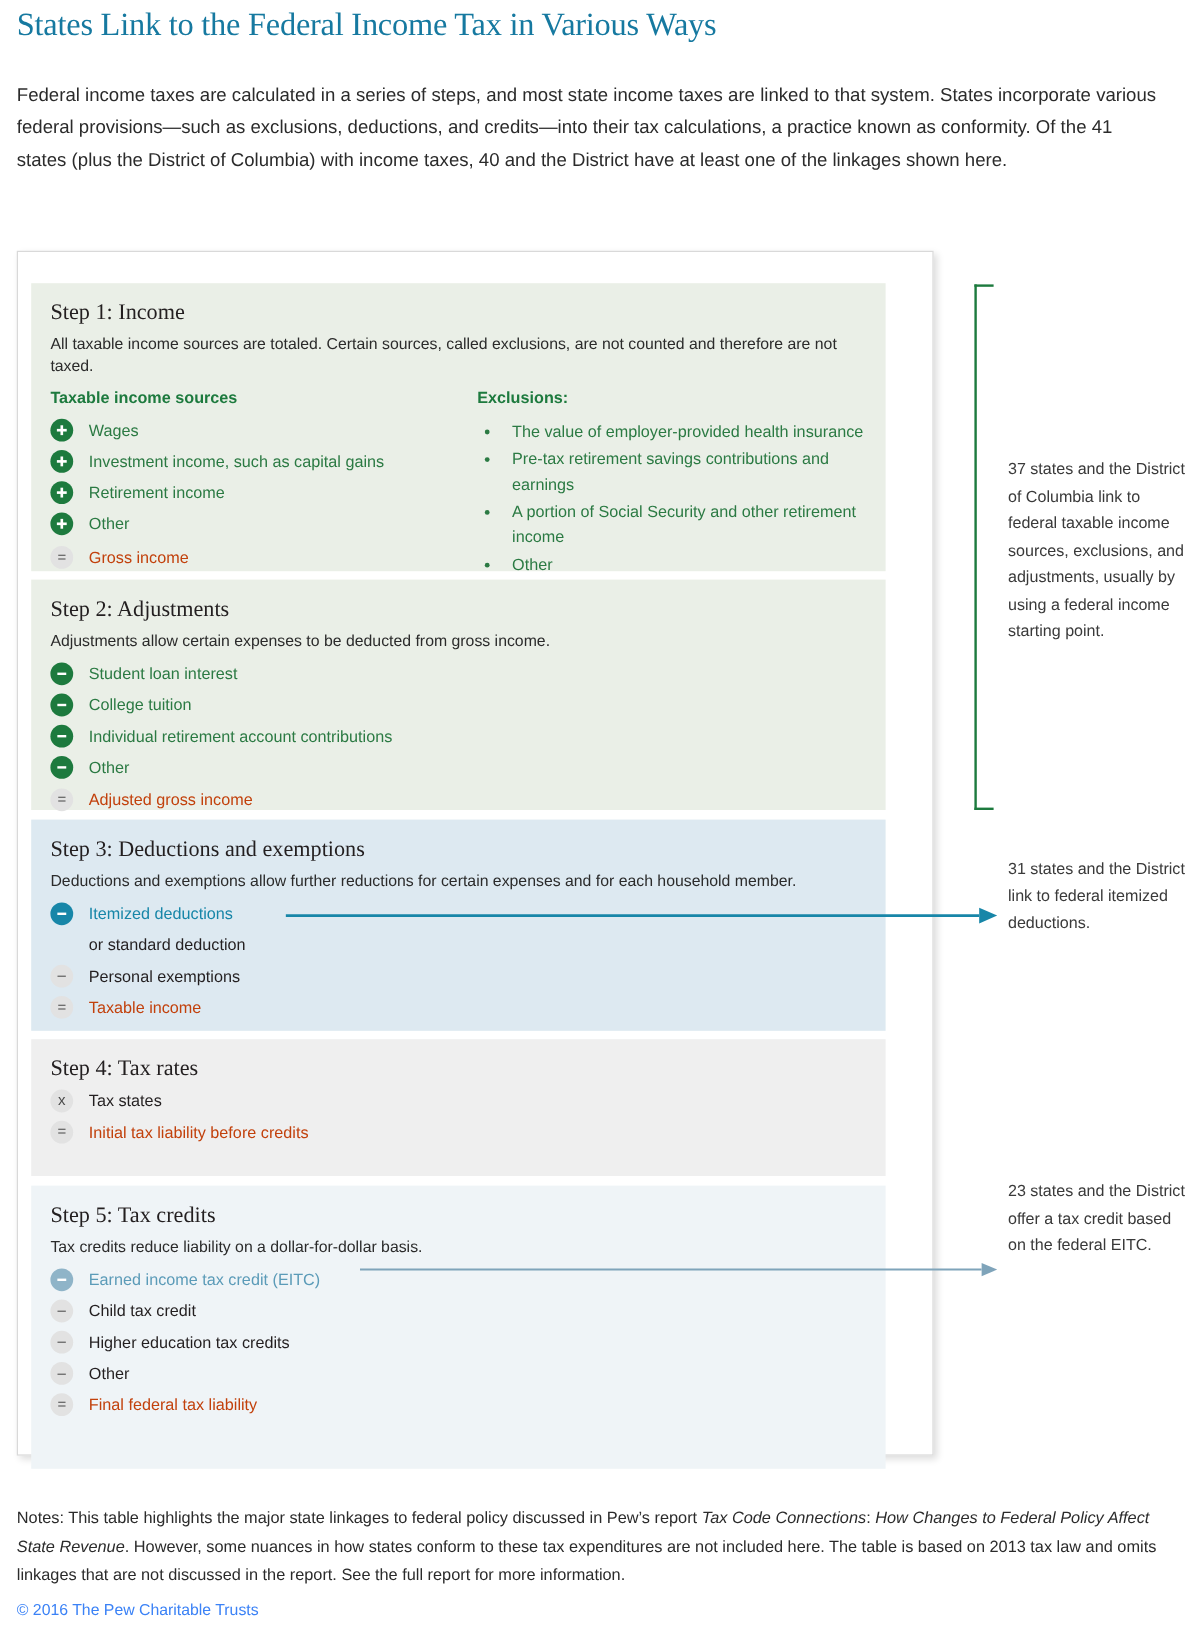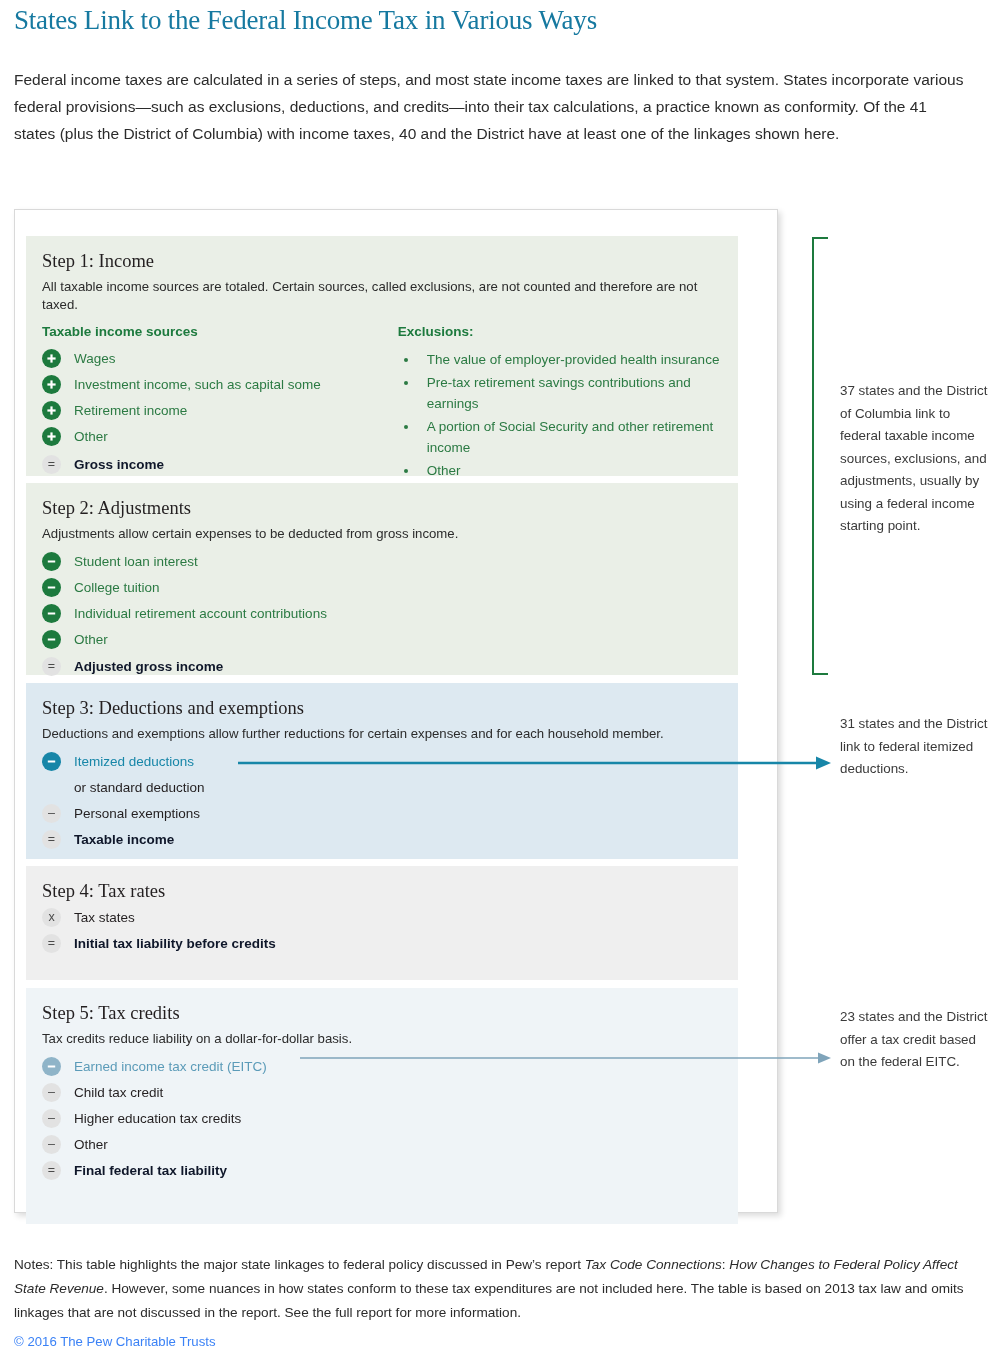--- a/index.html
+++ b/index.html
@@ -91,21 +91,21 @@
   }
   .row-label {
     font-size: 13.5px;
     line-height: 19px;
     padding-left: 13px;
   }
   .row-label.green  { color: #2b7a43; }
   .row-label.teal   { color: #1786a8; }
   .row-label.lblue  { color: #5b9bb8; }
   .row-label.dark   { color: #231f20; }
-  .row-label.bold   { color: #0f172a; font-weight: bold; }
+  .row-label.bold   { color: #c2410c; font-weight: normal; }
 
   
   .op {
     flex: 0 0 auto;
     width: 19px;
     height: 19px;
     border-radius: 50%;
     display: flex;
     align-items: center;
     justify-content: center;
@@ -231,21 +231,21 @@
           </span>
           <span class="row-label green">Wages</span>
         </div>
         <div class="row">
           <span class="op plus-green">
             <svg width="11" height="11" viewBox="0 0 11 11">
                 <rect x="4.4" y="1.4" width="2.2" height="8.2" fill="#fff"></rect>
                 <rect x="1.4" y="4.4" width="8.2" height="2.2" fill="#fff"></rect>
               </svg>
           </span>
-          <span class="row-label green">Investment income, such as capital some</span>
+          <span class="row-label green">Investment income, such as capital gains</span>
         </div>
         <div class="row">
           <span class="op plus-green">
             <svg width="11" height="11" viewBox="0 0 11 11">
                 <rect x="4.4" y="1.4" width="2.2" height="8.2" fill="#fff"></rect>
                 <rect x="1.4" y="4.4" width="8.2" height="2.2" fill="#fff"></rect>
               </svg>
           </span>
           <span class="row-label green">Retirement income</span>
         </div>
@@ -397,18 +397,18 @@
 <svg class="arrow" style="left:238px; top:754px;" width="594" height="18" viewBox="0 0 594 18">
   <line x1="0" y1="9" x2="578" y2="9" stroke="#1786a8" stroke-width="2.4"></line>
   <polygon points="578,2.5 593,9 578,15.5" fill="#1786a8"></polygon>
 </svg>
 <div class="annot" style="left:840px; top:713px; width:150px;">31 states and the District link to federal itemized deductions.</div>
 
 <svg class="arrow" style="left:300px; top:1050px;" width="532" height="16" viewBox="0 0 532 16">
   <line x1="0" y1="8" x2="518" y2="8" stroke="#7fa4ba" stroke-width="1.7"></line>
   <polygon points="518,2.5 531,8 518,13.5" fill="#7fa4ba"></polygon>
 </svg>
-<div class="annot" style="left:840px; top:1006px; width:150px;">23 states and the District offer a tax credit based on the federal EITC.</div>
+<div class="annot" style="left:840px; top:982px; width:150px;">23 states and the District offer a tax credit based on the federal EITC.</div>
 
 <div class="notes">
   <span>Notes: This table highlights the major state linkages to federal policy discussed in Pew’s report </span><i>Tax Code Connections</i><span>: </span><i>How Changes to Federal Policy Affect State Revenue</i><span>. However, some nuances in how states conform to these tax expenditures are not included here. The table is based on 2013 tax law and omits linkages that are not discussed in the report. See the full report for more information.</span>
 </div>
 <div class="copyright">© 2016 The Pew Charitable Trusts</div>
 
 </body></html>

